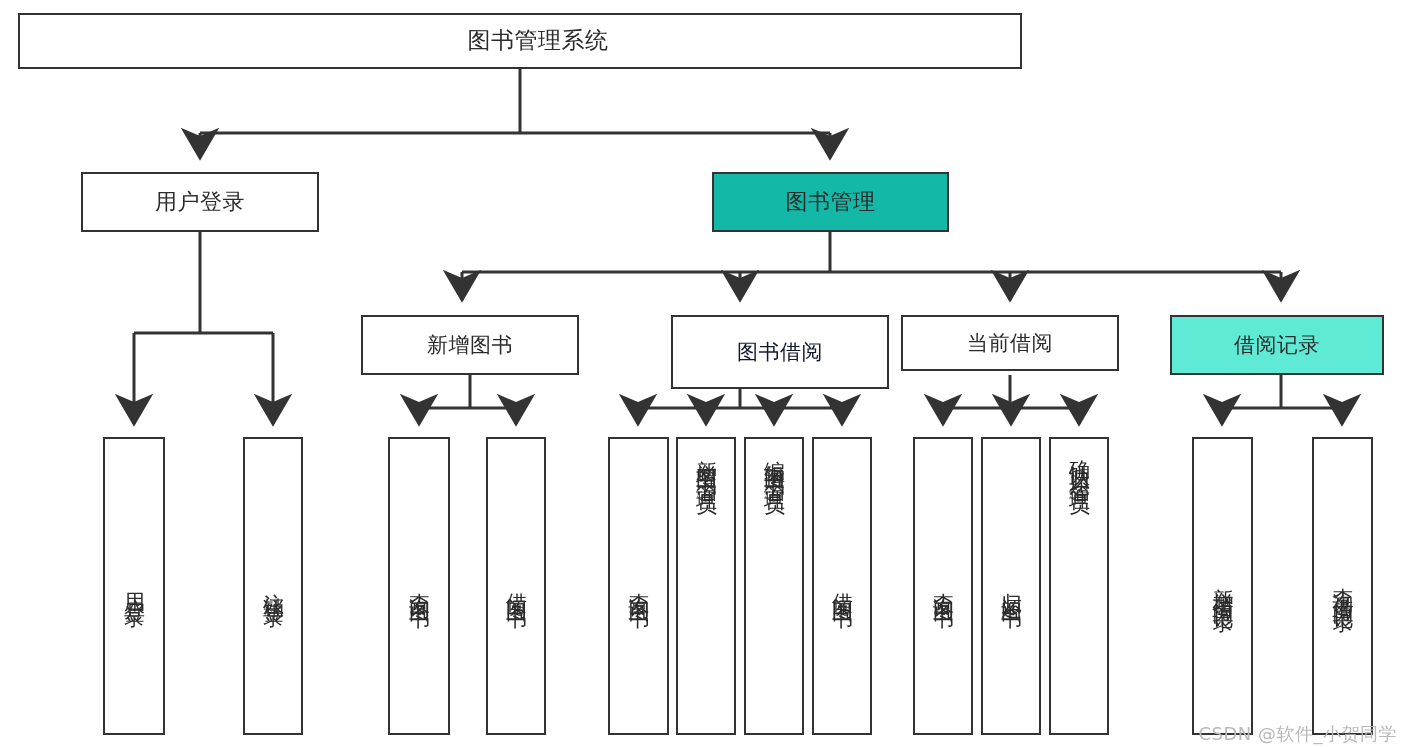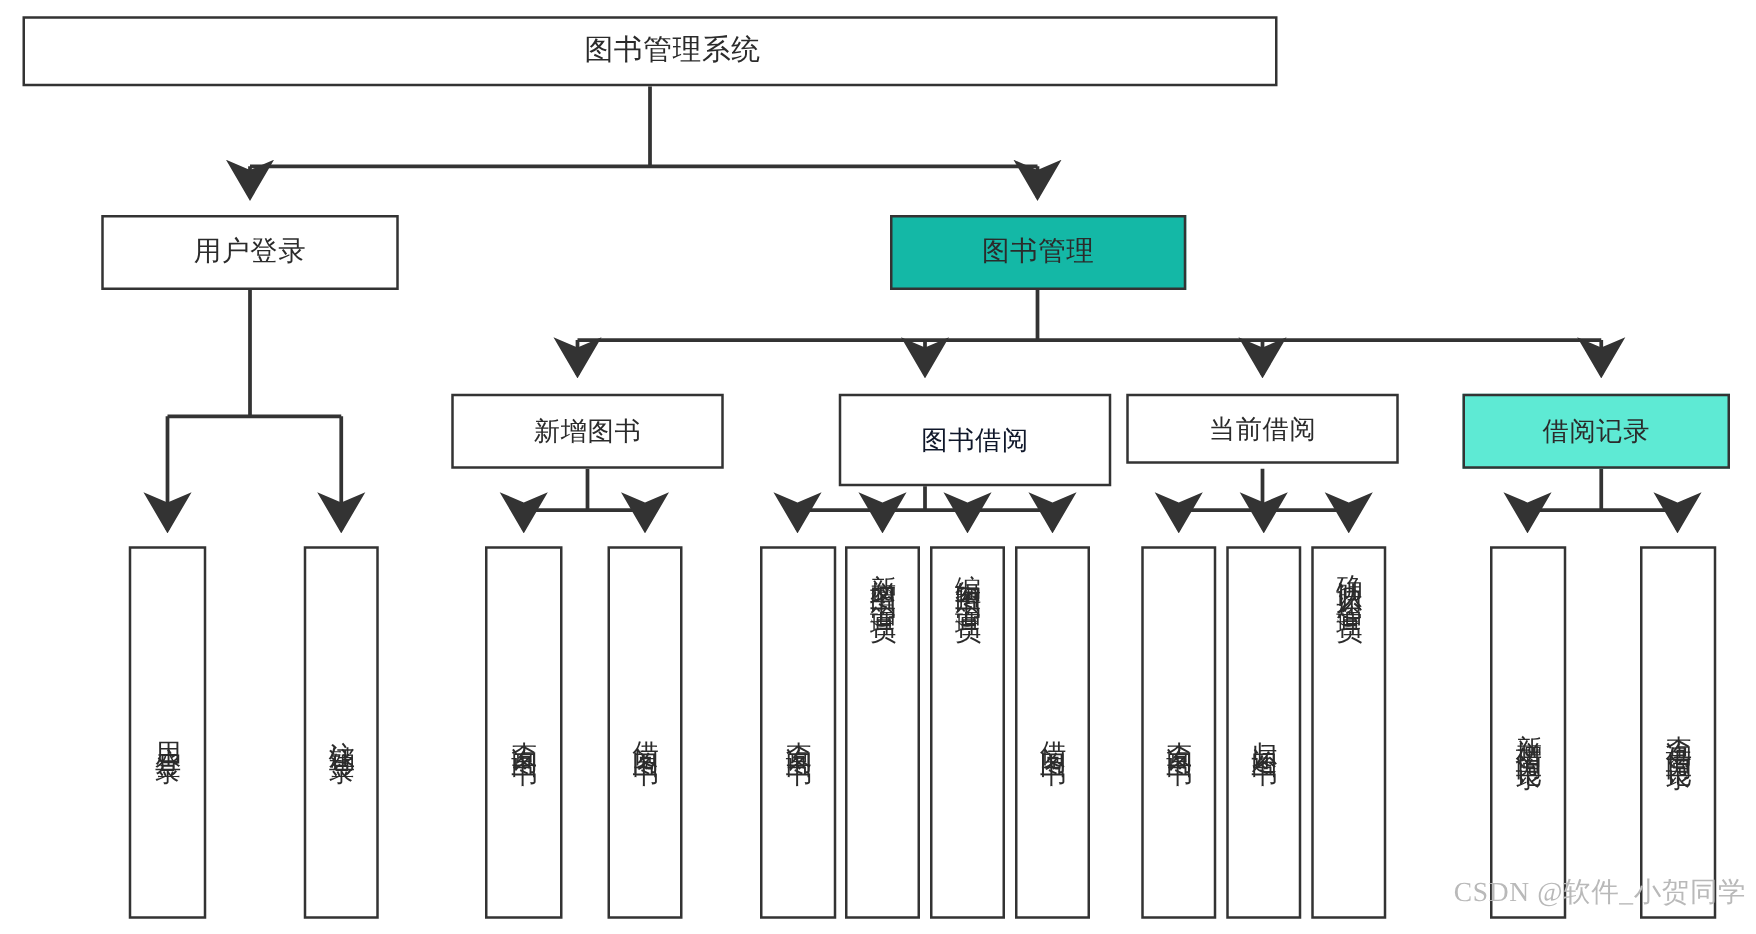--- a/index.html
+++ b/index.html
@@ -58,27 +58,26 @@
     letter-spacing: 5px;
     line-height: 1;
     white-space: nowrap;
   }
   .node.leaf.align-top {
     align-items: flex-start;
   }
   #watermark {
     position: absolute;
     right: 8px;
-    bottom: 18px;
-    font-size: 22px;
+    bottom: 1px;
+    font-size: 18px;
     color: #b9b9b9;
     letter-spacing: 0.5px;
     white-space: nowrap;
     user-select: none;
-    font-family: Liberation Serif, serif;
   }
 </style>
 </head>
 <body>
 
 <div id="diagram-root" style="background: rgb(255, 255, 255);">
 
   <svg id="edges-layer" viewBox="0 0 1405 747" width="1405" height="747" xmlns="http://www.w3.org/2000/svg">
     <defs>
       <marker id="arrow" viewBox="0 0 12 14" refX="11" refY="7" markerWidth="11" markerHeight="13" orient="auto-start-reverse">

